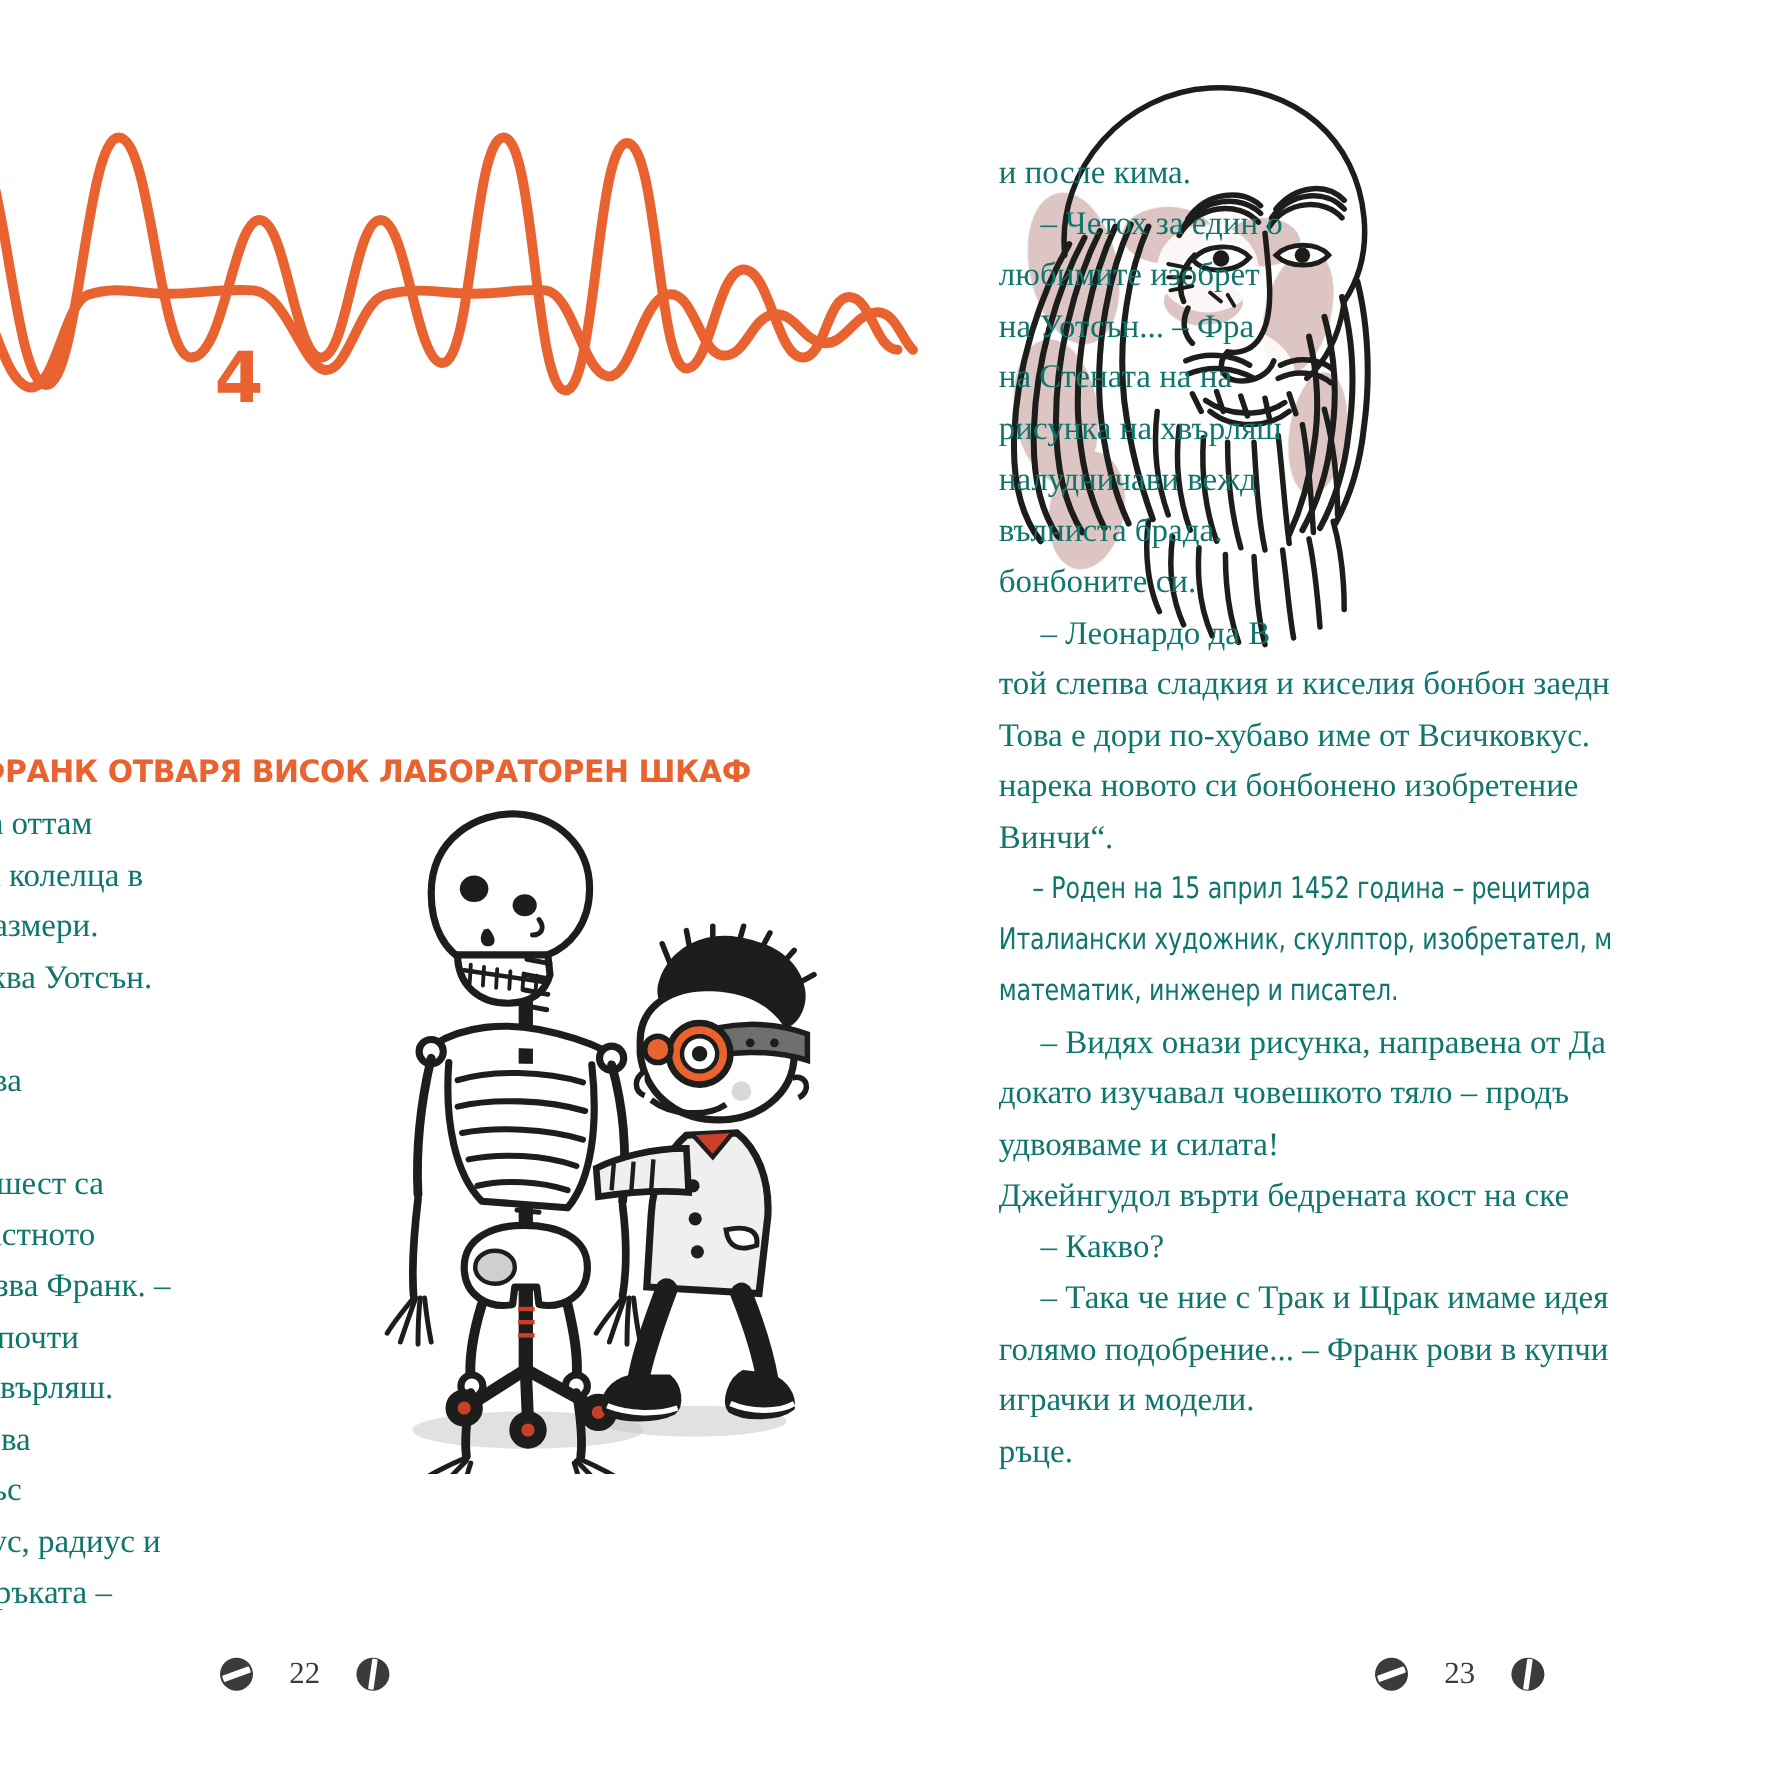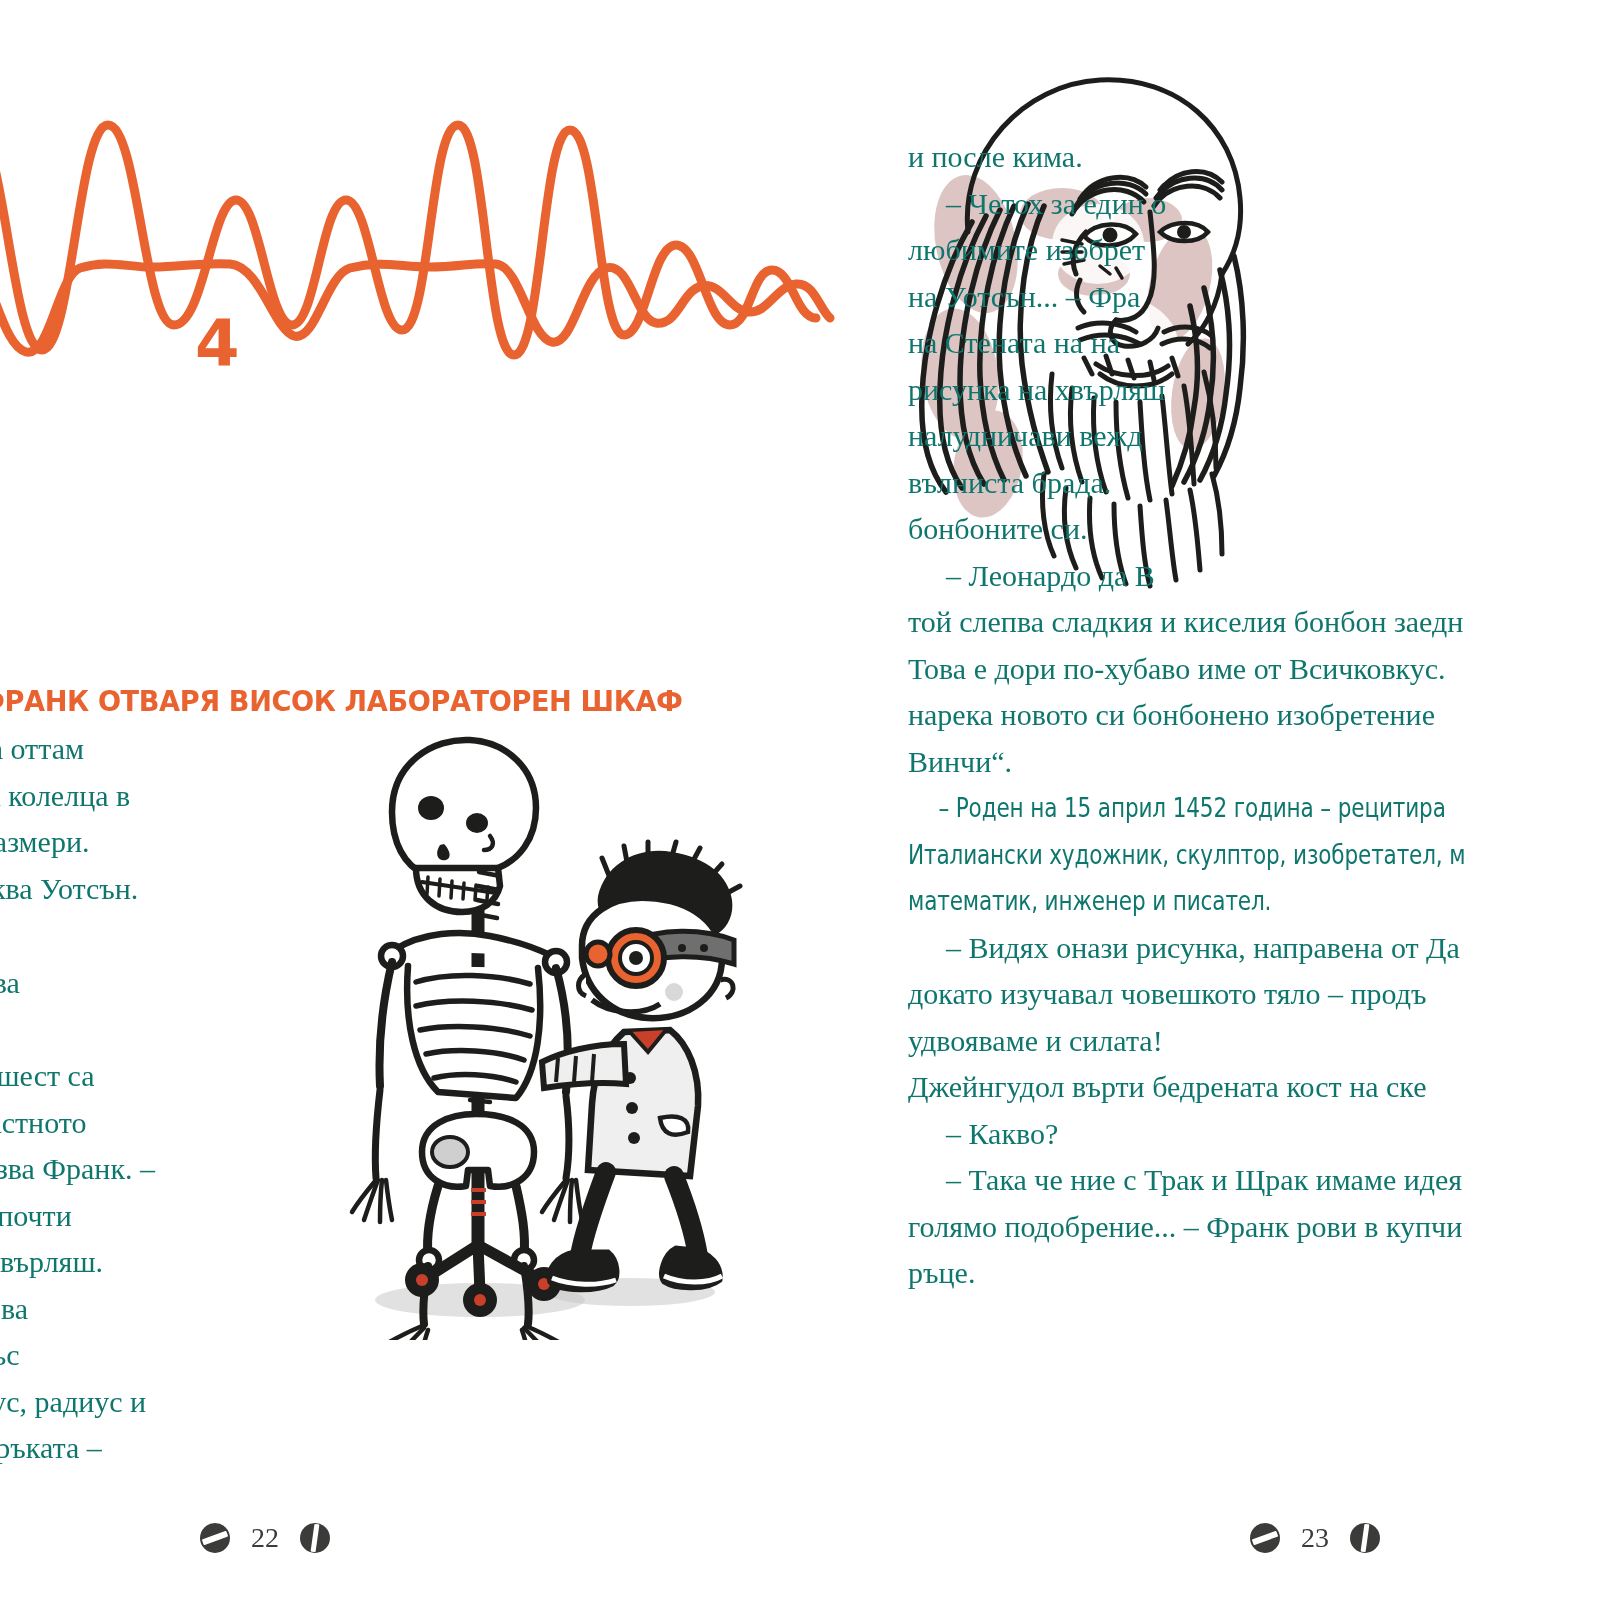--- a/index.html
+++ b/index.html
@@ -54,22 +54,22 @@
   #right-text{left:908px;top:134px;}
 
   
   .illus{position:absolute;}
   #leonardo-illustration{left:848px;top:44px;width:410px;height:590px;}
   #skeleton-illustration{left:330px;top:700px;width:430px;height:640px;}
   .illus svg{display:block;width:100%;height:100%;}
 
   
   .page-footer{
-    position:absolute;bottom:56px;height:42px;
-    display:flex;align-items:center;gap:14px;
+    position:absolute;bottom:72px;height:42px;
+    display:flex;align-items:center;gap:26px;
     font-family:"Liberation Serif",serif;font-size:28px;color:#3b3b39;
   }
   #page-footer-left{left:200px;}
   #page-footer-right{left:1250px;}
   .screw{width:30px;height:30px;border-radius:50%;background:#3b3b39;position:relative;flex:0 0 auto;}
   .screw::after{
     content:"";position:absolute;left:50%;top:50%;
     width:26px;height:6px;background:#ffffff;border-radius:1px;
   }
   .screw.slot-diag::after{transform:translate(-50%,-50%) rotate(-20deg);}
@@ -461,20 +461,21 @@
     <span class="ln indent sans-ln">– Роден на 15 април 1452 година – рецитира</span>
     <span class="ln sans-ln">Италиански художник, скулптор, изобретател, м</span>
     <span class="ln sans-ln">математик, инженер и писател.</span>
     <span class="ln indent">– Видях онази рисунка, направена от Да</span>
     <span class="ln">докато изучавал човешкото тяло – продъ</span>
     <span class="ln">удвояваме и силата!</span>
     <span class="ln">Джейнгудол върти бедрената кост на ске</span>
     <span class="ln indent">– Какво?</span>
     <span class="ln indent">– Така че ние с Трак и Щрак имаме идея</span>
     <span class="ln">голямо подобрение... – Франк рови в купчи</span>
+    <span class="ln">играчки и модели.</span>
     <span class="ln">ръце.</span>
   </div>
 
   <div class="page-footer" id="page-footer-right">
     <span class="screw slot-diag"></span>
     <span class="page-num">23</span>
     <span class="screw slot-vert"></span>
   </div>
 
 </div>

